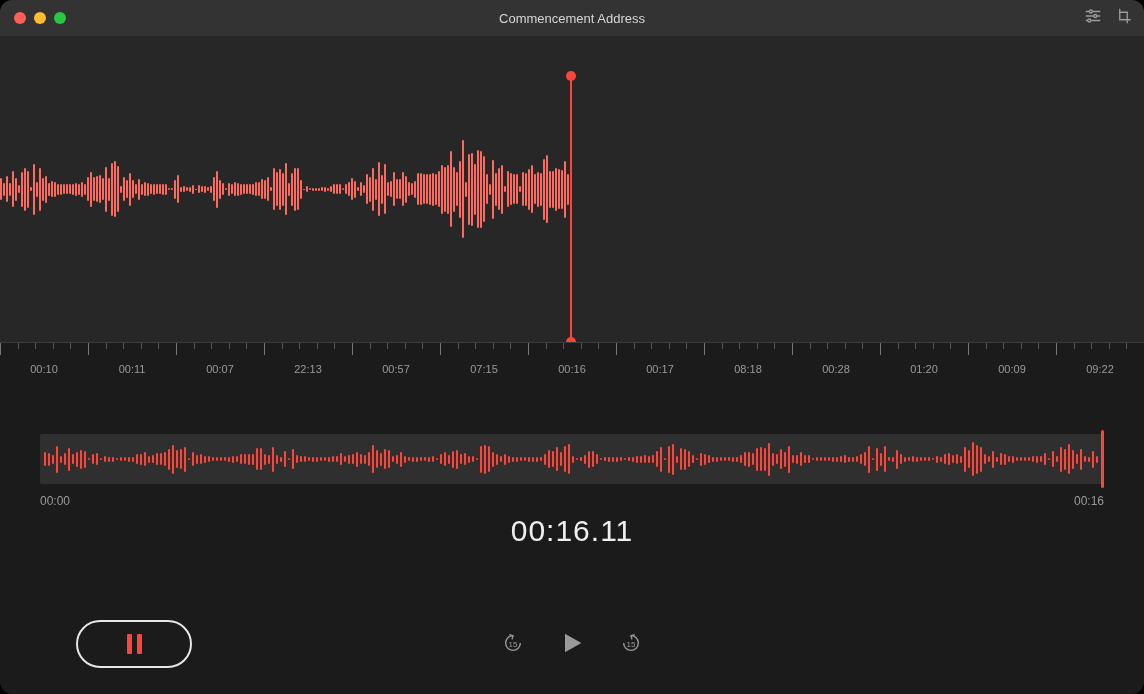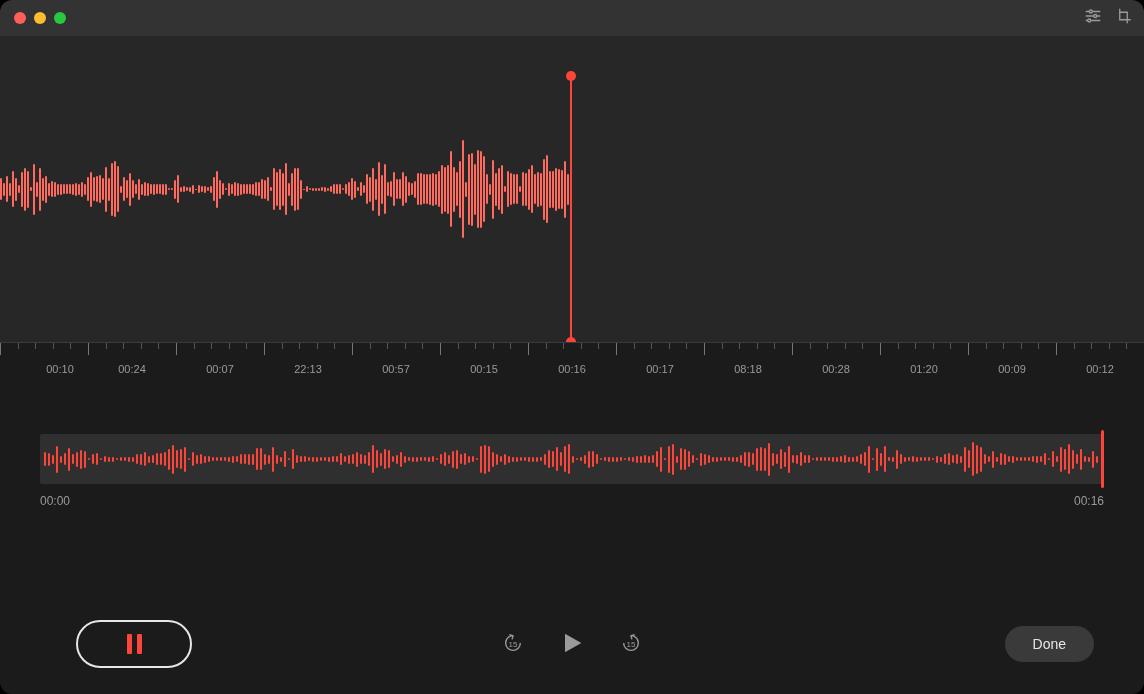--- a/index.html
+++ b/index.html
@@ -160,20 +160,21 @@
 <body>
 
 <div class="window">
 
   <div class="titlebar">
     <div class="traffic-lights">
       <div class="light close"></div>
       <div class="light min"></div>
       <div class="light max"></div>
     </div>
+    <div class="title">Commencement Address</div>
     <div class="titlebar-icons">
       <div>
         <svg viewBox="0 0 24 24" fill="none" stroke="currentColor" stroke-width="1.8" stroke-linecap="round">
           <line x1="3" y1="6" x2="21" y2="6"></line>
             <circle cx="9" cy="6" r="2" fill="#333"></circle>
           <line x1="3" y1="12" x2="21" y2="12"></line>
             <circle cx="15" cy="12" r="2" fill="#333"></circle>
           <line x1="3" y1="18" x2="21" y2="18"></line>
             <circle cx="7" cy="18" r="2" fill="#333"></circle>
         </svg>
@@ -471,33 +472,33 @@
         </div>
         <div class="tick-group">
           <div class="tick tall"></div>
           <div class="tick"></div>
           <div class="tick"></div>
           <div class="tick"></div>
           <div class="tick"></div>
         </div>
       </div>
     <div id="tick-labels">
-        <div class="tick-label" style="left:60px">00:10</div>
-        <div class="tick-label" style="left:132px">00:24</div>
+        <div class="tick-label" style="left:44px">00:10</div>
+        <div class="tick-label" style="left:132px">00:11</div>
         <div class="tick-label" style="left:220px">00:07</div>
         <div class="tick-label" style="left:308px">22:13</div>
         <div class="tick-label" style="left:396px">00:57</div>
-        <div class="tick-label" style="left:484px">00:15</div>
+        <div class="tick-label" style="left:484px">07:15</div>
         <div class="tick-label" style="left:572px">00:16</div>
         <div class="tick-label" style="left:660px">00:17</div>
         <div class="tick-label" style="left:748px">08:18</div>
         <div class="tick-label" style="left:836px">00:28</div>
         <div class="tick-label" style="left:924px">01:20</div>
         <div class="tick-label" style="left:1012px">00:09</div>
-        <div class="tick-label" style="left:1100px">00:12</div>
+        <div class="tick-label" style="left:1100px">09:22</div>
       </div>
   </div>
 
   <div class="overview">
     <div class="overview-wave" id="overview-wave">
         <div class="ov-bar" style="height:14px"></div>
         <div class="ov-bar" style="height:13px"></div>
         <div class="ov-bar" style="height:9px"></div>
         <div class="ov-bar" style="height:27px"></div>
         <div class="ov-bar" style="height:7px"></div>
@@ -759,20 +760,21 @@
         <div class="ov-bar" style="height:6px"></div>
         <div class="ov-bar" style="height:5px"></div>
         <div class="ov-bar" style="height:17px"></div>
         <div class="ov-bar" style="height:7px"></div>
       </div>
     <div class="ov-playhead"></div>
     <div class="ov-left">00:00</div>
     <div class="ov-right">00:16</div>
   </div>
 
+  <div class="timer">00:16.11</div>
 
   <div class="controls">
     <button class="record-btn">
       <span class="pause-bars">
           <span></span>
           <span></span>
         </span>
     </button>
     <div class="center-controls">
       <button class="ctrl-btn skip">
@@ -788,16 +790,15 @@
           </svg>
       </button>
       <button class="ctrl-btn skip">
         <svg viewBox="0 0 24 24">
             <path d="M12 4 A8 8 0 1 1 4 12"></path>
             <polyline points="16,3 12,4 13,8" fill="none"></polyline>
           </svg>
         <span class="num">15</span>
       </button>
     </div>
-    <button class="done-btn">Done</button>
   </div>
 
 </div>
 
 </body></html>

